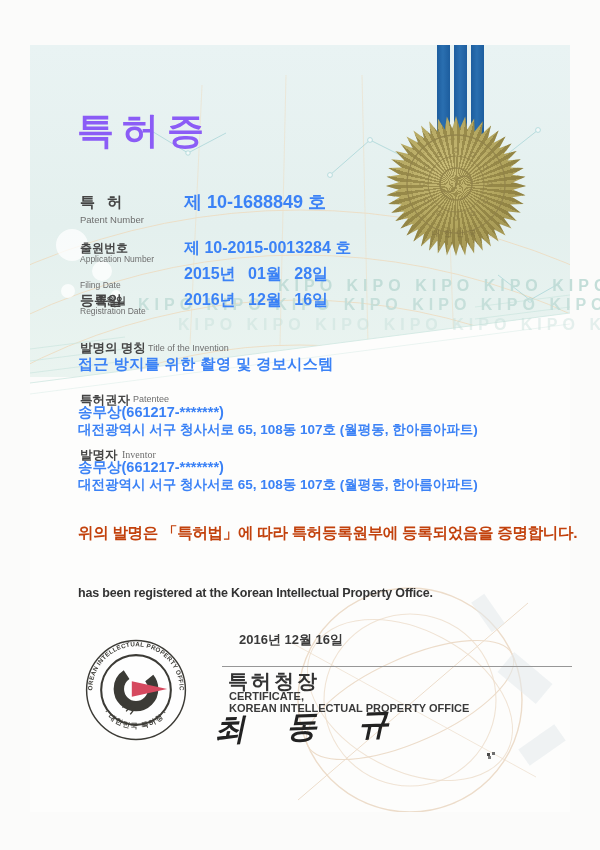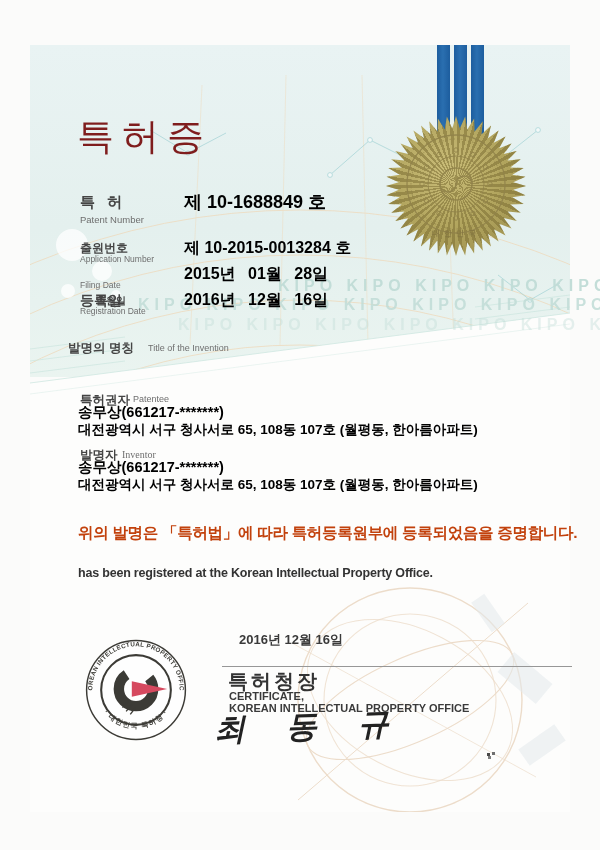--- a/index.html
+++ b/index.html
@@ -32,60 +32,60 @@
   .burst{position:absolute;inset:0;
     background:
       repeating-conic-gradient(from 1deg, rgba(125,111,52,.55) 0deg 3.6deg, rgba(255,255,255,0) 3.6deg 7.2deg),
       radial-gradient(circle at 42% 38%, #c9bc78 0%, #b2a55e 48%, #968949 100%);
   }
   .seal-emboss{position:absolute;inset:0;}
   .gold-text{position:absolute;left:0;right:0;top:112px;text-align:center;
     font-size:8px;font-weight:bold;letter-spacing:4px;color:#857741;opacity:.9;}
 
   
-  .title{left:77px;top:112px;font-size:37px;font-weight:normal;letter-spacing:8px;color:#7f1d1d;z-index:4;}
+  .title{left:77px;top:106px;font-size:37px;font-weight:bold;letter-spacing:8px;color:#8b5cf6;z-index:4;}
   .subtitle{left:80px;top:139px;font-size:13.5px;font-weight:bold;letter-spacing:.3px;color:#3d3d3d;z-index:4;}
 
   .lab{position:absolute;font-weight:bold;color:#444;z-index:4;white-space:nowrap;}
   .sub{position:absolute;font-weight:normal;color:#6e6e6e;z-index:4;white-space:nowrap;}
-  .val{position:absolute;font-weight:bold;color:#000000;z-index:4;white-space:nowrap;}
+  .val{position:absolute;font-weight:bold;color:#3b82f6;z-index:4;white-space:nowrap;}
 
   .lab-patent{left:80px;top:193px;font-size:15px;letter-spacing:4px;}
   .sub-patent{left:80px;top:214px;font-size:9.5px;}
   .val-patent{left:184px;top:190px;font-size:18px;}
 
   .lab-app{left:80px;top:240px;font-size:12px;}
   .sub-app{left:80px;top:254px;font-size:8.5px;}
   .val-app{left:184px;top:238px;font-size:16px;}
 
   .lab-fil{left:96px;top:266px;font-size:10px;margin-top:28px;}
   .sub-fil{left:80px;top:280px;font-size:8.5px;}
   .val-fil{left:184px;top:264px;font-size:16px;word-spacing:8px;}
 
   .lab-reg{left:80px;top:292px;font-size:14px;}
   .sub-reg{left:80px;top:306px;font-size:8.5px;}
   .val-reg{left:184px;top:290px;font-size:16px;word-spacing:8px;}
 
-  .lab-inv-title{left:68px;top:340px;font-size:12.5px;}
+  .lab-inv-title{left:80px;top:340px;font-size:12.5px;font-family:Liberation Serif, serif;}
   .sub-inv-title{left:148px;top:343px;font-size:9px;}
   .val-inv-title{left:78px;top:355px;font-size:15px;letter-spacing:.5px;}
 
   .lab-patentee{left:80px;top:392px;font-size:12.5px;}
   .sub-patentee{left:133px;top:394px;font-size:9px;}
   .val-patentee-name{left:78px;top:403px;font-size:14.5px;}
   .val-patentee-addr{left:78px;top:421px;font-size:13.5px;}
 
   .lab-inventor{left:80px;top:447px;font-size:12.5px;}
   .sub-inventor{left:122px;top:449px;font-size:10px;font-family:Liberation Serif, serif;}
   .val-inventor-name{left:78px;top:458px;font-size:14.5px;}
   .val-inventor-addr{left:78px;top:476px;font-size:13.5px;}
 
   .stmt-ko{left:78px;top:523px;font-size:15.5px;font-weight:bold;letter-spacing:-.3px;color:#c2410c;z-index:4;white-space:nowrap;}
   .stmt-en1{left:78px;top:548px;font-size:12.5px;font-weight:bold;letter-spacing:-.2px;color:#333;z-index:4;white-space:nowrap;}
-  .stmt-en2{left:78px;top:566px;font-size:12.5px;font-weight:bold;letter-spacing:-.2px;color:#333;z-index:4;white-space:nowrap;}
+  .stmt-en2{left:78px;top:586px;font-size:12.5px;font-weight:bold;letter-spacing:-.2px;color:#333;z-index:4;white-space:nowrap;}
 
   .issue-date{left:239px;top:631px;font-size:13px;font-weight:600;color:#3a3a3a;z-index:4;}
   .rule{left:222px;top:666px;width:350px;height:1px;background:#979797;z-index:4;}
   .comm-ko{left:228px;top:668px;font-size:20px;font-weight:bold;letter-spacing:3px;color:#333;z-index:4;}
   .comm-en1{left:229px;top:690px;font-size:11px;font-weight:bold;color:#3a3a3a;z-index:4;}
   .comm-en2{left:229px;top:702px;font-size:11px;font-weight:bold;color:#3a3a3a;z-index:4;}
   .signature{left:214px;top:706px;font-size:31px;font-weight:600;font-style:italic;
     font-family:"DejaVu Serif","Liberation Serif",serif;letter-spacing:15px;color:#222;
     transform:rotate(-2deg);z-index:4;white-space:nowrap;}
 
@@ -218,20 +218,21 @@
   <div class="lab lab-fil">출원일</div>
   <div class="sub sub-fil">Filing Date</div>
   <div class="val val-fil">2015년 01월 28일</div>
 
   <div class="lab lab-reg">등록일</div>
   <div class="sub sub-reg">Registration Date</div>
   <div class="val val-reg">2016년 12월 16일</div>
 
   <div class="lab lab-inv-title">발명의 명칭</div>
   <div class="sub sub-inv-title">Title of the Invention</div>
+  <div class="val val-inv-title">접근 방지를 위한 촬영 및 경보시스템</div>
 
   <div class="lab lab-patentee">특허권자</div>
   <div class="sub sub-patentee">Patentee</div>
   <div class="val val-patentee-name">송무상(661217-*******)</div>
   <div class="val val-patentee-addr">대전광역시 서구 청사서로 65, 108동 107호 (월평동, 한아름아파트)</div>
 
   <div class="lab lab-inventor">발명자</div>
   <div class="sub sub-inventor">Inventor</div>
   <div class="val val-inventor-name">송무상(661217-*******)</div>
   <div class="val val-inventor-addr">대전광역시 서구 청사서로 65, 108동 107호 (월평동, 한아름아파트)</div>

